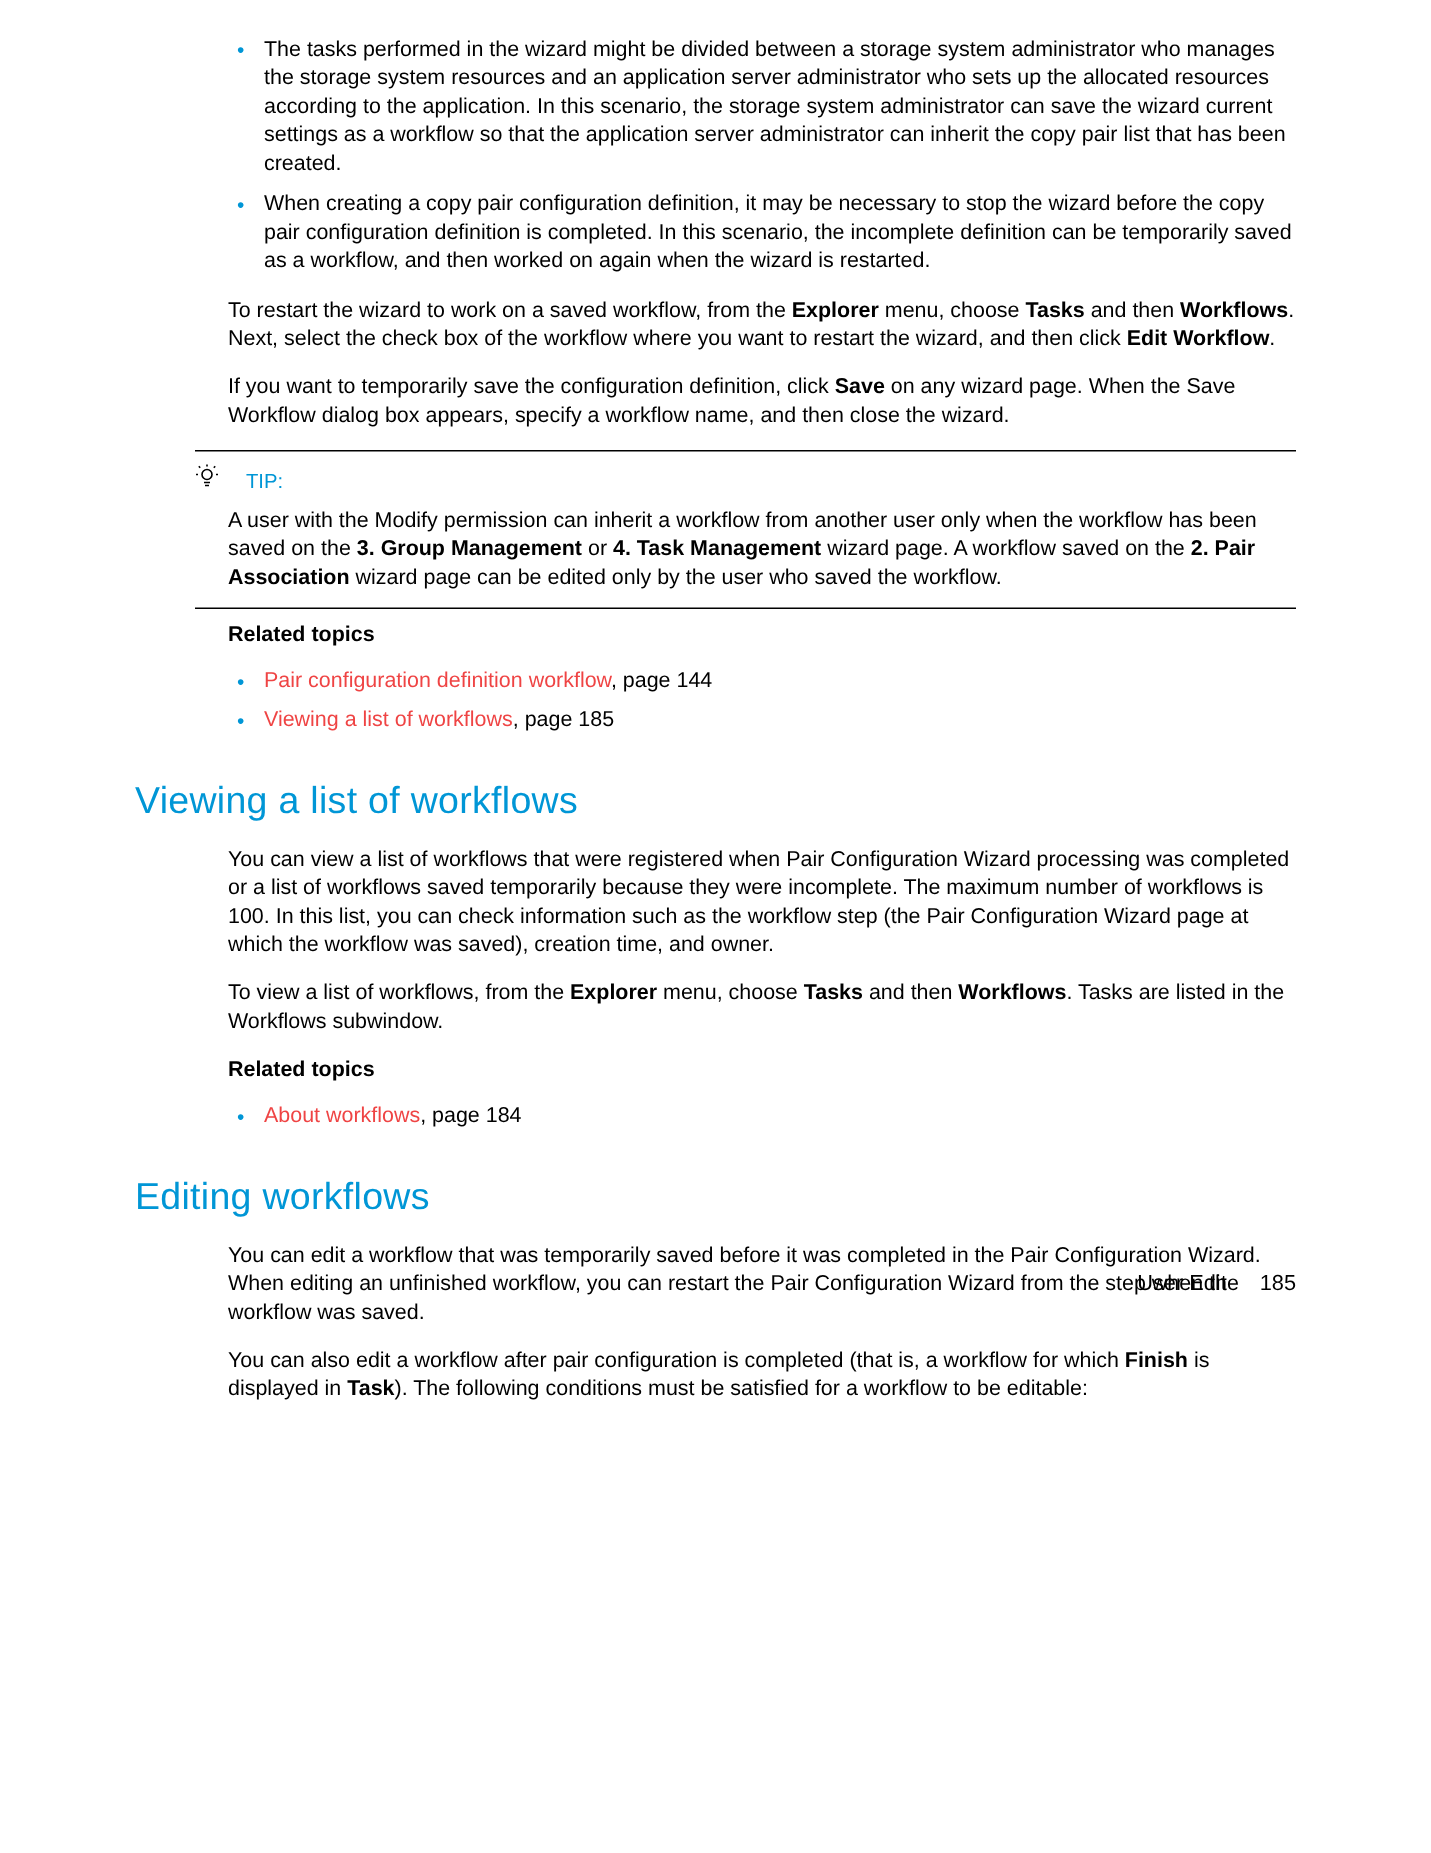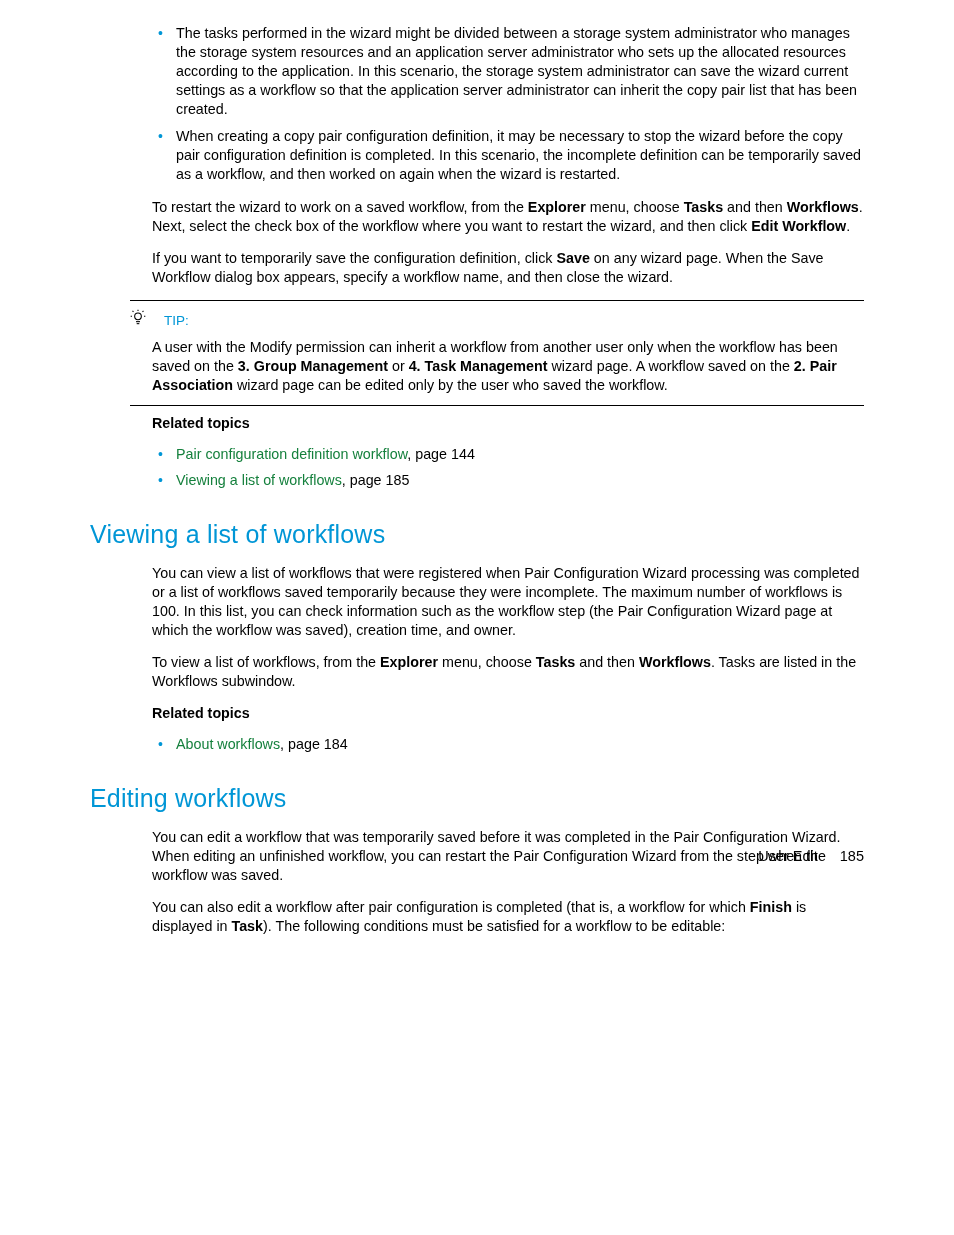--- a/index.html
+++ b/index.html
@@ -74,21 +74,21 @@
     margin-bottom: 7px;
   }
   ul.rel > li::before {
     content: "•";
     position: absolute;
     left: -18px;
     top: 0;
     color: #0096d6;
     font-size: 14px;
   }
-  .link { color: #15803d; }
+  .link { color: #ef4444; }
   h2.section {
     font-weight: 300;
     color: #0096d6;
     font-size: 25px;
     margin: 28px 0 13px 0;
     letter-spacing: 0.2px;
   }
   .footer {
     position: absolute;
     bottom: 76px;

